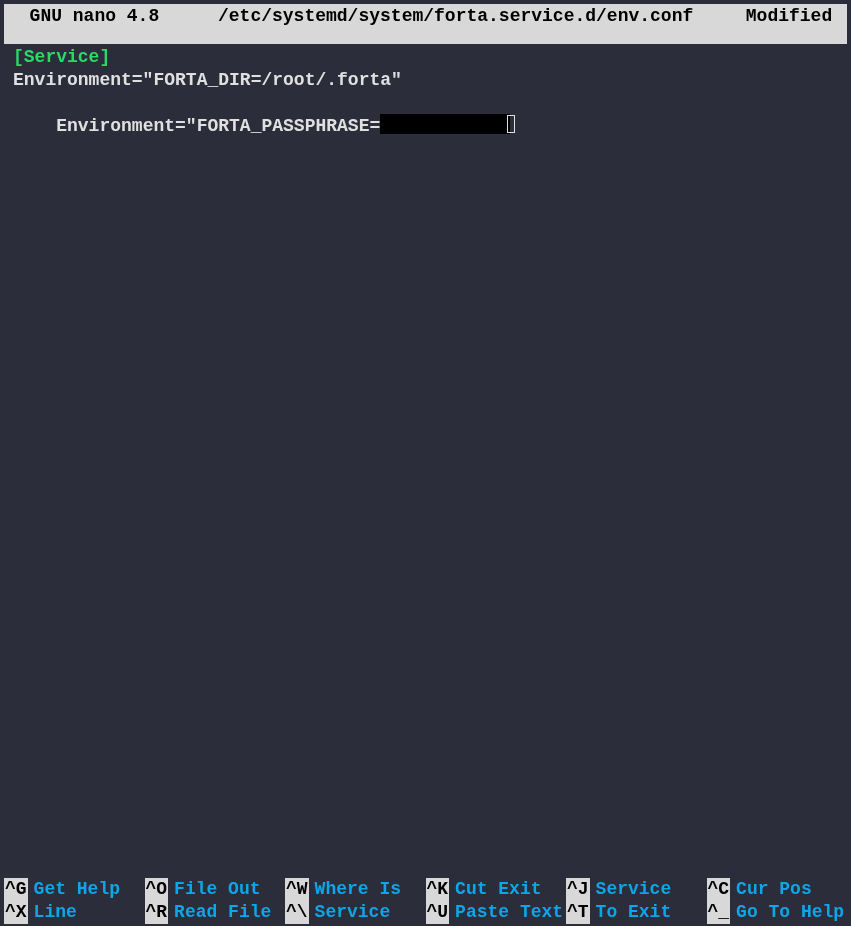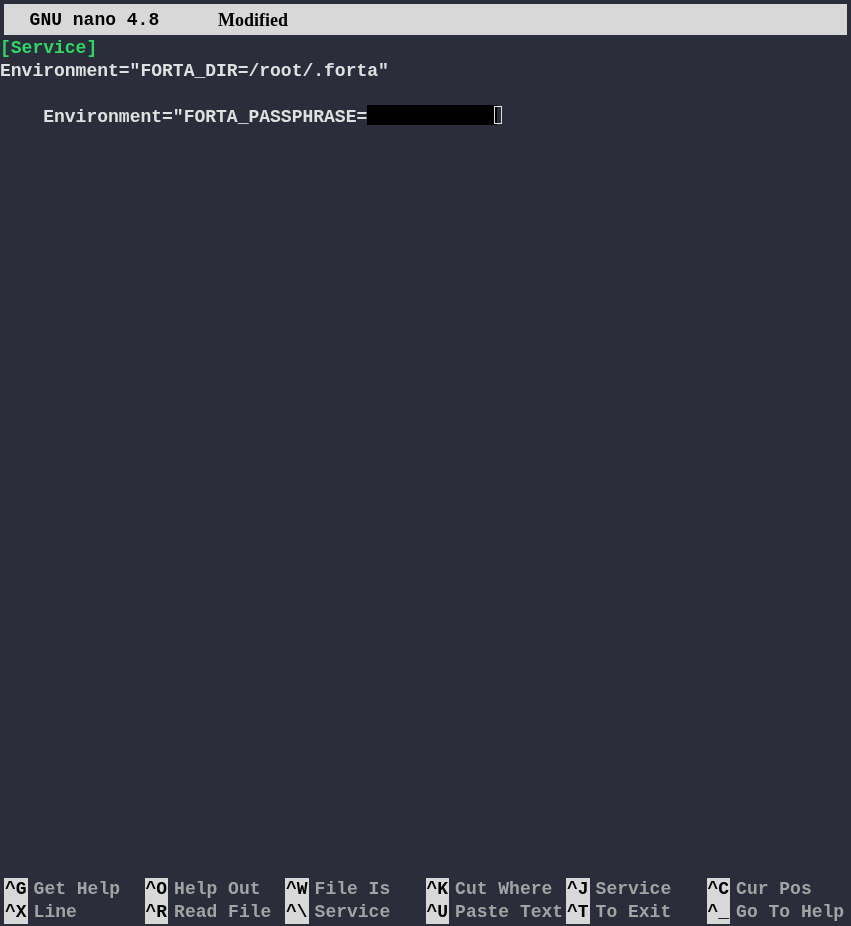--- a/index.html
+++ b/index.html
@@ -14,45 +14,43 @@
       font-family: 'Courier New', monospace;
       font-size: 18px;
       font-weight: bold;
       color: #e0e0e0;
       overflow: hidden;
       position: relative;
     }
     .title-bar {
       background-color: #d8d8d8;
       color: #000;
-      height: 31px;
+      height: 40px;
       line-height: 24px;
       display: flex;
       padding-left: 4px;
       padding-right: 4px;
       margin-left: 4px;
       margin-right: 4px;
       margin-top: 4px;
-      align-items: center;
     }
     .title-left {
       width: 210px;
       white-space: pre;
     }
     .title-center {
       flex: 1;
       white-space: pre;
     }
     .title-right {
       text-align: right;
       white-space: pre;
-      font-family: Liberation Serif, serif;
     }
     .editor-content {
-      padding-left: 0;
+      padding-left: 13px;
       padding-top: 2px;
       line-height: 23px;
     }
     .section-header {
       color: #2dd966;
       font-weight: bold;
     }
     .content-line {
       color: #e0e0e0;
       white-space: pre;
@@ -92,58 +90,59 @@
       width: 141px;
     }
     .shortcut-key {
       background-color: #d8d8d8;
       color: #000;
       padding: 0 1px;
       white-space: pre;
       min-width: 22px;
     }
     .shortcut-label {
-      color: #a3a3a3;
+      color: #0ea5e9;
       padding-left: 6px;
       white-space: pre;
     }
   </style>
 </head>
 <body>
 
 <div class="title-bar">
   <span class="title-left">  GNU nano 4.8</span>
+  <span class="title-center">/etc/systemd/system/forta.service.d/env.conf</span>
   <span class="title-right">Modified </span>
 </div>
 
 <div class="editor-content">
   <div class="section-header">[Service]</div>
   <div class="content-line">Environment="FORTA_DIR=/root/.forta"</div>
   <div class="content-line">
     <span>Environment="FORTA_PASSPHRASE=</span><span class="redacted"></span><span class="cursor-mark"></span>
   </div>
 </div>
 
 <div class="shortcuts">
   <div class="shortcut-row">
     <div class="shortcut-item">
       <span class="shortcut-key">^G</span>
       <span class="shortcut-label">Get Help</span>
     </div>
     <div class="shortcut-item">
       <span class="shortcut-key">^O</span>
-      <span class="shortcut-label">Help Out</span>
+      <span class="shortcut-label">File Out</span>
     </div>
     <div class="shortcut-item">
       <span class="shortcut-key">^W</span>
-      <span class="shortcut-label">File Is</span>
+      <span class="shortcut-label">Where Is</span>
     </div>
     <div class="shortcut-item">
       <span class="shortcut-key">^K</span>
-      <span class="shortcut-label">Cut Where</span>
+      <span class="shortcut-label">Cut Exit</span>
     </div>
     <div class="shortcut-item">
       <span class="shortcut-key">^J</span>
       <span class="shortcut-label">Service</span>
     </div>
     <div class="shortcut-item">
       <span class="shortcut-key">^C</span>
       <span class="shortcut-label">Cur Pos</span>
     </div>
   </div>

